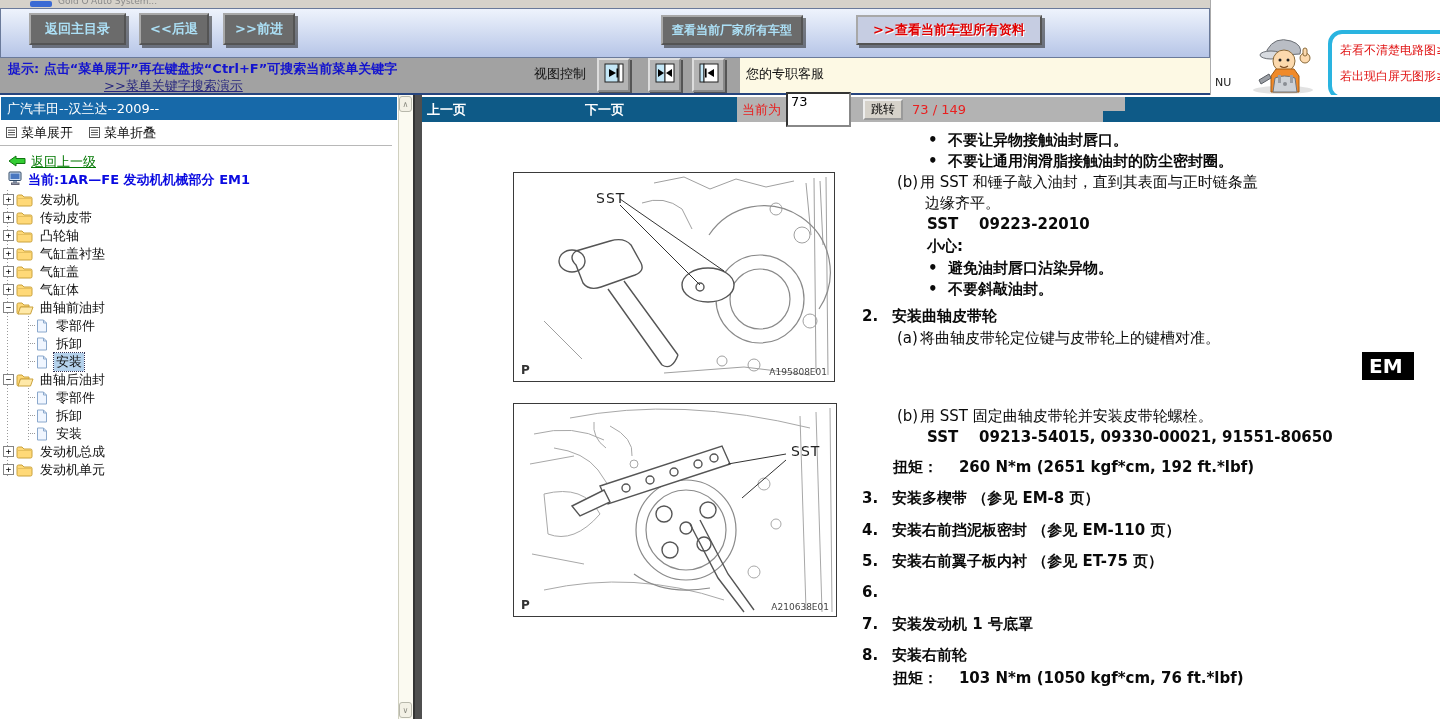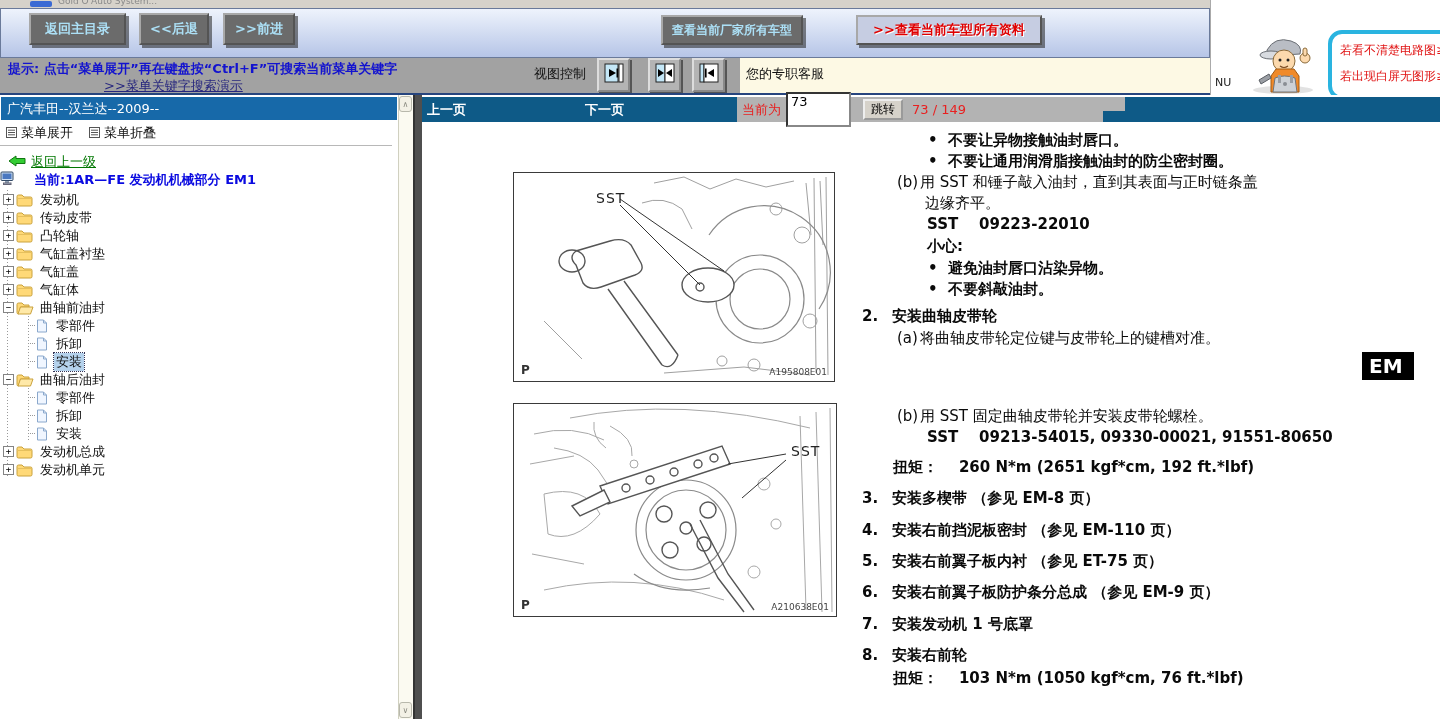--- a/index.html
+++ b/index.html
@@ -49,21 +49,21 @@
 
   
   .sidebar{left:0;top:95px;width:398px;height:624px;background:#fff;}
   .sb-header{left:1px;top:2px;width:390px;height:23px;background:#1769a9;color:#fff;
     font-size:13px;line-height:23px;padding-left:6px;white-space:nowrap;overflow:hidden;}
   .sb-menurow{left:6px;top:29px;height:18px;display:flex;gap:16px;align-items:center;font-size:13px;color:#111;}
   .sb-menuitem{display:flex;gap:4px;align-items:center;cursor:pointer;}
   .sb-divider{left:0;top:50px;width:392px;height:1px;background:#b8b8b8;}
   .sb-back{left:8px;top:57px;display:flex;gap:5px;align-items:center;cursor:pointer;}
   .sb-back .txt{font-size:13px;color:#007700;text-decoration:underline;}
-  .sb-current{left:0;top:75px;display:flex;gap:19px;align-items:center;}
+  .sb-current{left:8px;top:75px;display:flex;gap:5px;align-items:center;}
   .sb-current .txt{font-size:13px;font-weight:bold;color:#0a0ae0;white-space:nowrap;}
   .tree{left:0;top:95px;width:380px;
     background-image:repeating-linear-gradient(to bottom,#999 0 1px,transparent 1px 3px);
     background-size:1px 100%;background-repeat:no-repeat;background-position:7px 0;}
   .kids{background-image:repeating-linear-gradient(to bottom,#999 0 1px,transparent 1px 3px);
     background-size:1px 100%;background-repeat:no-repeat;background-position:28px 0;}
   .tree-row{position:relative;height:18px;}
   .tree-row.lvl1::before{content:"";position:absolute;left:28px;top:9px;width:7px;
     border-top:1px dotted #999;}
   .tgl{position:absolute;left:3px;top:4px;width:9px;height:9px;background:#fff;
@@ -526,21 +526,20 @@
       <div class="line num b" style="margin-top: 11px;">
         <span class="m">4.</span>
         <span class="t">安装右前挡泥板密封 （参见 EM-110 页）</span>
       </div>
       <div class="line num b" style="margin-top: 10px;">
         <span class="m">5.</span>
         <span class="t">安装右前翼子板内衬 （参见 ET-75 页）</span>
       </div>
       <div class="line num b" style="margin-top: 10px;">
         <span class="m">6.</span>
-        <span class="t">安装右前翼子板防护条分总成 （参见 EM-9 页）</span>
       </div>
       <div class="line num b" style="margin-top: 11px;">
         <span class="m">7.</span>
         <span class="t">安装发动机 1 号底罩</span>
       </div>
       <div class="line num b" style="margin-top: 10px;">
         <span class="m">8.</span>
         <span class="t">安装右前轮</span>
       </div>
       <div class="line tq b" style="margin-top: 2px;">

